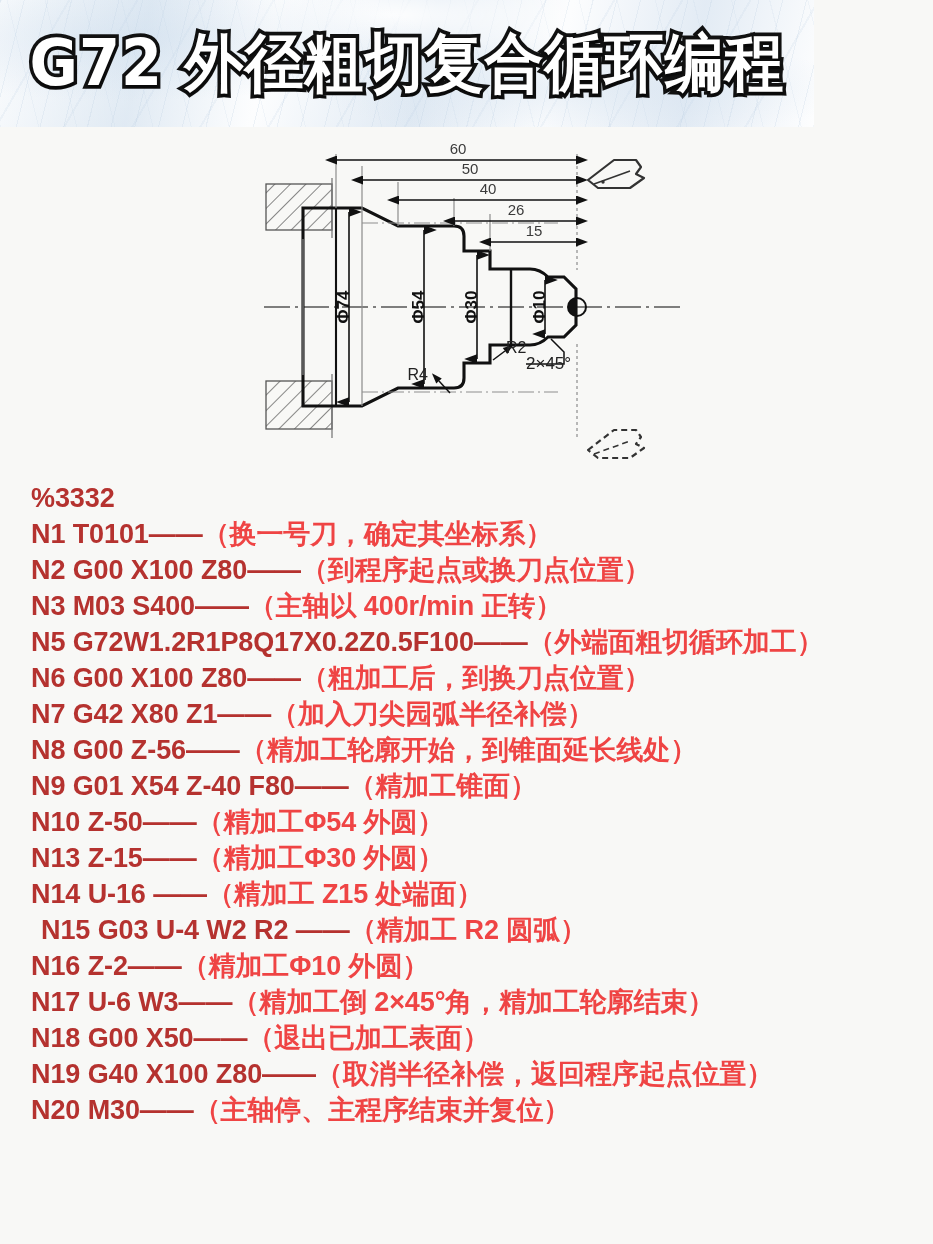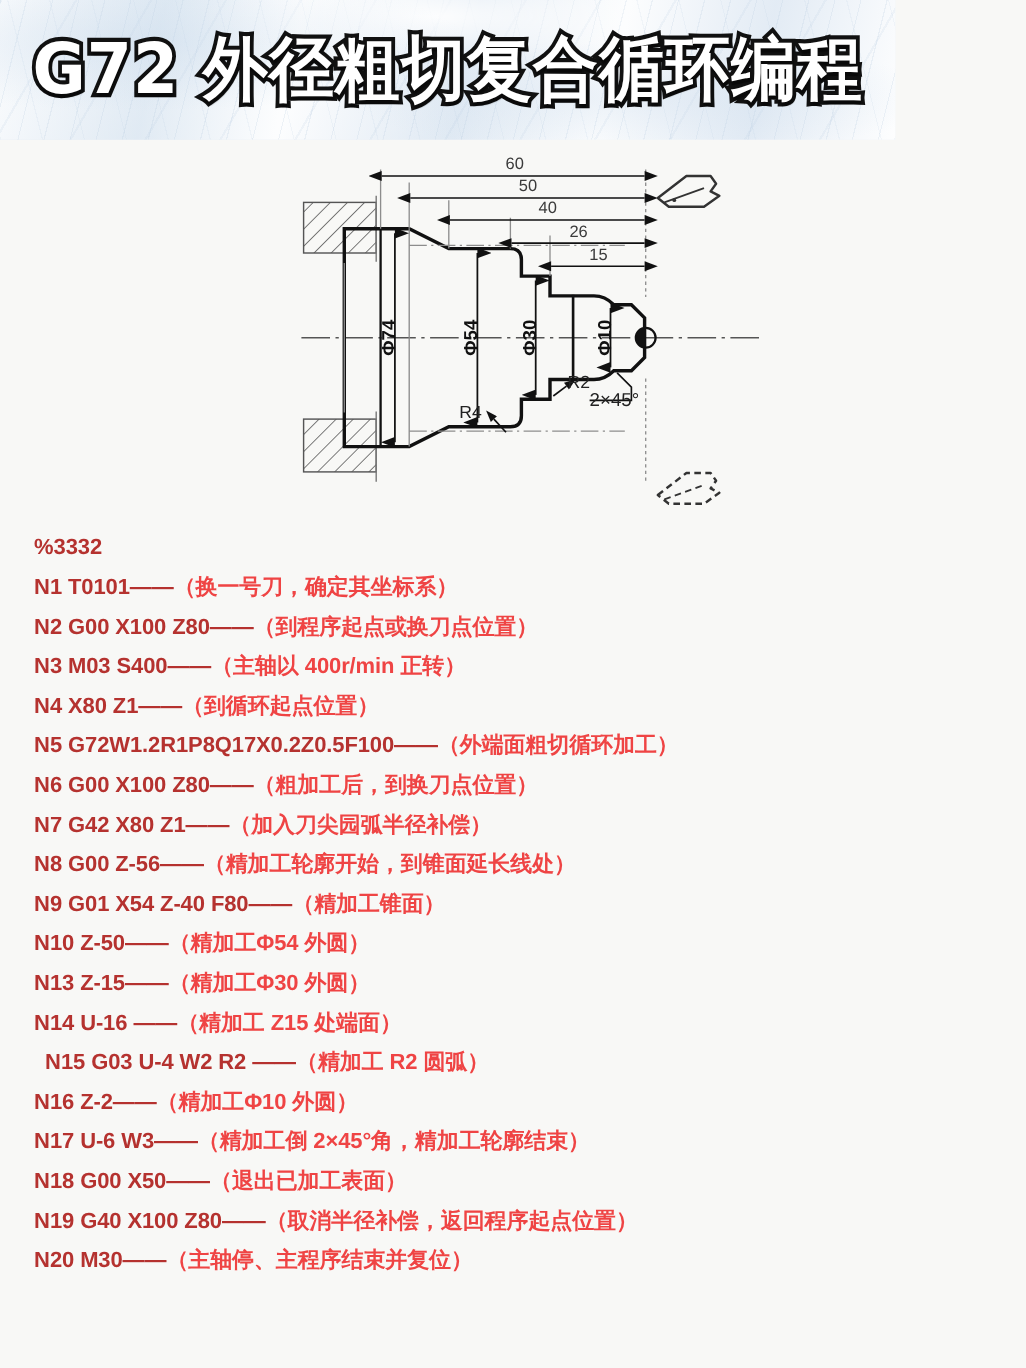--- a/index.html
+++ b/index.html
@@ -62,38 +62,38 @@
     text-shadow:
       0 3px 0 rgba(0,0,0,0.30),
       2px 3px 1px rgba(0,0,0,0.22);
     white-space: nowrap;
     transform: scaleY(1.08);
   }
 
   
   #drawing-wrap {
     position: absolute;
-    left: 268px;
+    left: 258px;
     top: 138px;
     width: 430px;
     height: 340px;
   }
   #drawing-wrap svg { display: block; }
 
   
   #code-listing {
     position: absolute;
     left: 31px;
     top: 480px;
     width: 895px;
   }
   .code-line {
     font-family: "Liberation Sans", "DejaVu Sans", sans-serif;
     font-weight: 700;
-    font-size: 20px;
+    font-size: 27px;
     line-height: 36px;
     color: #b5322f;
     white-space: nowrap;
     letter-spacing: -0.1px;
   }
   .code-line .cmt {
     color: #ef4444;
   }
   .code-line.indent {
     padding-left: 10px;
@@ -228,21 +228,20 @@
       <path d="M 336,316 L 372,303" stroke-width="1.6"></path>
     </g>
   </svg>
 </div>
 
 <div id="code-listing">
     <div class="code-line"><span>%3332</span></div>
     <div class="code-line"><span>N1 T0101——</span><span class="cmt">（换一号刀，确定其坐标系）</span></div>
     <div class="code-line"><span>N2 G00 X100 Z80——</span><span class="cmt">（到程序起点或换刀点位置）</span></div>
     <div class="code-line"><span>N3 M03 S400——</span><span class="cmt">（主轴以 400r/min 正转）</span></div>
-    <div class="code-line"><span>N4 X80 Z1——</span><span class="cmt">（到循环起点位置）</span></div>
     <div class="code-line"><span>N5 G72W1.2R1P8Q17X0.2Z0.5F100——</span><span class="cmt">（外端面粗切循环加工）</span></div>
     <div class="code-line"><span>N6 G00 X100 Z80——</span><span class="cmt">（粗加工后，到换刀点位置）</span></div>
     <div class="code-line"><span>N7 G42 X80 Z1——</span><span class="cmt">（加入刀尖园弧半径补偿）</span></div>
     <div class="code-line"><span>N8 G00 Z-56——</span><span class="cmt">（精加工轮廓开始，到锥面延长线处）</span></div>
     <div class="code-line"><span>N9 G01 X54 Z-40 F80——</span><span class="cmt">（精加工锥面）</span></div>
     <div class="code-line"><span>N10 Z-50——</span><span class="cmt">（精加工Φ54 外圆）</span></div>
     <div class="code-line"><span>N13 Z-15——</span><span class="cmt">（精加工Φ30 外圆）</span></div>
     <div class="code-line"><span>N14 U-16 ——</span><span class="cmt">（精加工 Z15 处端面）</span></div>
     <div class="code-line indent"><span>N15 G03 U-4 W2 R2 ——</span><span class="cmt">（精加工 R2 圆弧）</span></div>
     <div class="code-line"><span>N16 Z-2——</span><span class="cmt">（精加工Φ10 外圆）</span></div>

